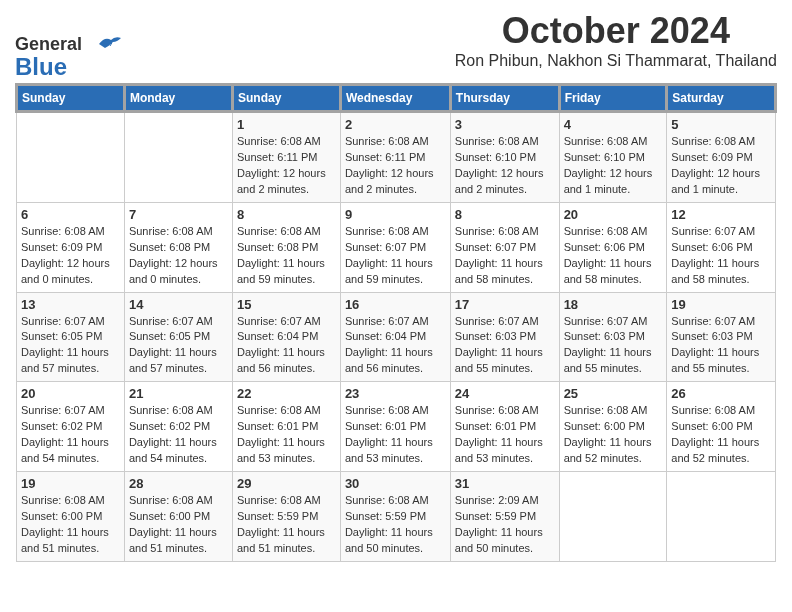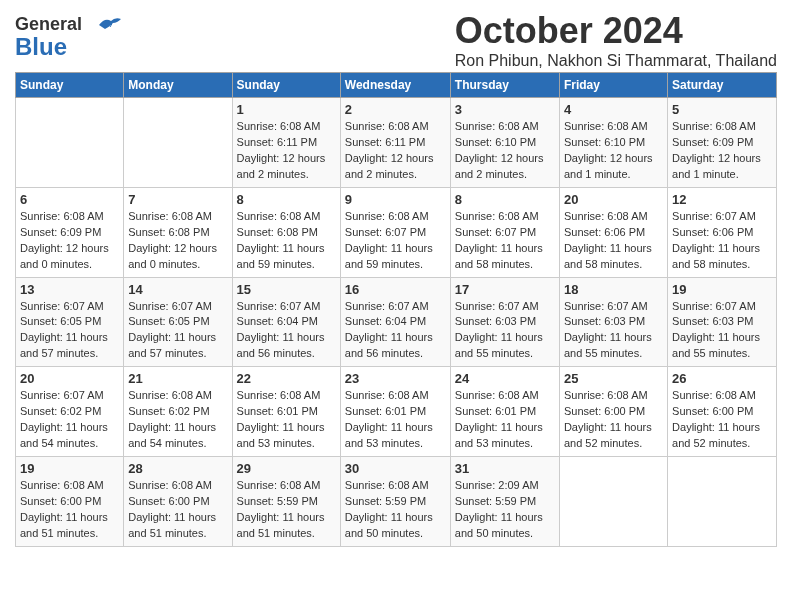--- a/index.html
+++ b/index.html
@@ -17,25 +17,26 @@
       margin-bottom: 2px;
     }
     .logo {
       display: flex;
       flex-direction: column;
       align-items: flex-start;
       margin-top: 4px;
     }
     .logo-row {
       display: flex;
-      align-items: flex-end;
+      align-items: center;
       gap: 14px;
+      margin-top: 20px;
     }
     .title-block {
-      text-align: left;
+      text-align: center;
       margin-left: 36px;
     }
     .title-month {
       font-size: 36px;
       font-weight: bold;
       color: #333;
     }
     .title-location {
       font-size: 16px;
       color: #333;
@@ -46,21 +47,21 @@
       border-collapse: collapse;
       font-size: 11px;
     }
     thead tr th {
       background: #2a6db5;
       color: #fff;
       padding: 5px 4px;
       text-align: left;
       font-size: 12px;
       font-weight: bold;
-      border: 1px solid #a3a3a3;
+      border: 3px solid #a3a3a3;
     }
     tbody tr td {
       border: 1px solid #ccc;
       vertical-align: top;
       padding: 4px 4px;
       width: 113px;
       min-height: 80px;
       background: #fff;
     }
     tbody tr:nth-child(odd) td {

